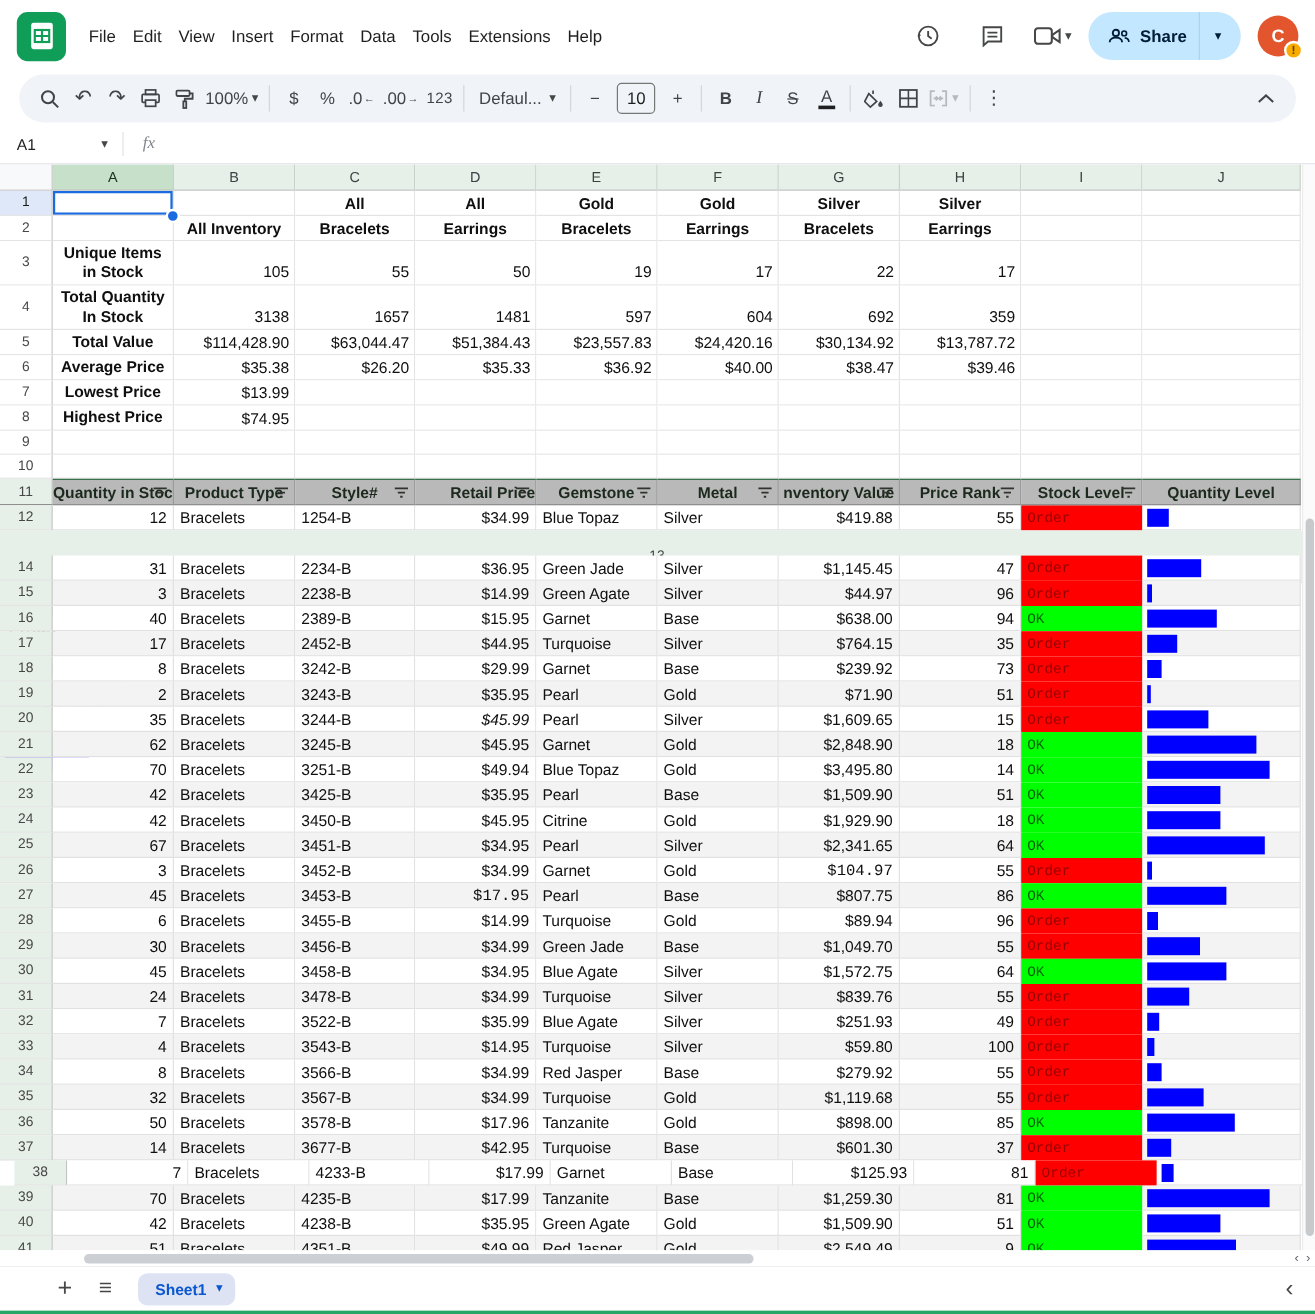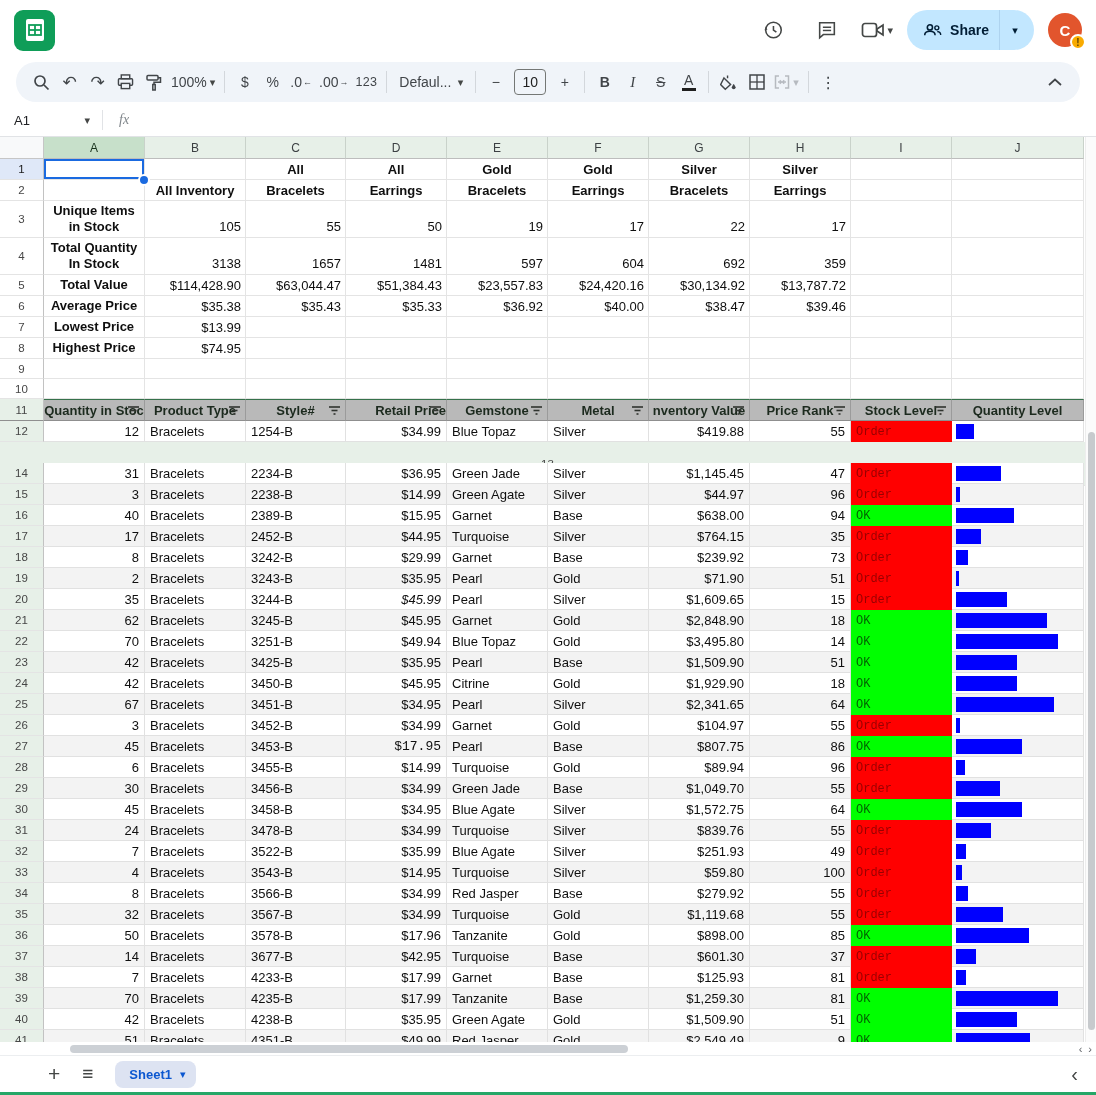--- a/index.html
+++ b/index.html
@@ -105,20 +105,31 @@
   <div class="topbar">
     <div class="logo">
       <svg width="22" height="26" viewBox="0 0 22 26">
         <rect x="2" y="2" width="18" height="22" rx="2" fill="#fff"></rect>
         <rect x="5" y="8" width="12" height="10" fill="none" stroke="#0f9d58" stroke-width="1.8"></rect>
         <line x1="5" y1="13" x2="17" y2="13" stroke="#0f9d58" stroke-width="1.8"></line>
         <line x1="11" y1="8" x2="11" y2="18" stroke="#0f9d58" stroke-width="1.8"></line>
       </svg>
     </div>
     <div class="title-block">
+      <div class="menubar" id="menubar">
+          <span class="menu-item">File</span>
+          <span class="menu-item">Edit</span>
+          <span class="menu-item">View</span>
+          <span class="menu-item">Insert</span>
+          <span class="menu-item">Format</span>
+          <span class="menu-item">Data</span>
+          <span class="menu-item">Tools</span>
+          <span class="menu-item">Extensions</span>
+          <span class="menu-item">Help</span>
+        </div>
     </div>
     <div class="top-right">
       <span class="icon-btn">
         <svg width="22" height="22" viewBox="0 0 24 24">
             <circle cx="12.5" cy="12" r="8.5" fill="none" stroke="#444746" stroke-width="1.7"></circle>
             <path d="M12.5 7.5V12l3.2 2.4" fill="none" stroke="#444746" stroke-width="1.7"></path>
             <path d="M4 9l-1.2 3.4L6 11.5" fill="#444746"></path>
           </svg>
       </span>
       <span class="icon-btn">
@@ -331,21 +342,21 @@
           <div class="gc r" style="width: 101px;">$24,420.16</div>
           <div class="gc r" style="width: 101px;">$30,134.92</div>
           <div class="gc r" style="width: 101px;">$13,787.72</div>
           <div class="gc r" style="width: 101px;"></div>
           <div class="gc r" style="width: 132px;"></div>
         </div>
         <div class="g-row" style="height: 21px;">
           <div class="rh">6</div>
           <div class="gc b c wrap" style="width: 101px;">Average Price</div>
           <div class="gc r" style="width: 101px;">$35.38</div>
-          <div class="gc r" style="width: 100px;">$35.43</div>
+          <div class="gc r" style="width: 100px;">$26.20</div>
           <div class="gc r" style="width: 101px;">$35.33</div>
           <div class="gc r" style="width: 101px;">$36.92</div>
           <div class="gc r" style="width: 101px;">$40.00</div>
           <div class="gc r" style="width: 101px;">$38.47</div>
           <div class="gc r" style="width: 101px;">$39.46</div>
           <div class="gc r" style="width: 101px;"></div>
           <div class="gc r" style="width: 132px;"></div>
         </div>
         <div class="g-row" style="height: 21px;">
           <div class="rh">7</div>
@@ -688,21 +699,21 @@
           </div>
         </div>
         <div class="g-row" style="height: 21px;">
           <div class="rh green">26</div>
           <div class="dc r" style="width: 101px;">3</div>
           <div class="dc" style="width: 101px;">Bracelets</div>
           <div class="dc" style="width: 100px;">3452-B</div>
           <div class="dc r" style="width: 101px;">$34.99</div>
           <div class="dc" style="width: 101px;">Garnet</div>
           <div class="dc" style="width: 101px;">Gold</div>
-          <div class="dc r" style="width: 101px;">$104.97</div>
+          <div class="dc r" style="width: 101px; font-family: Liberation Mono, monospace;">$104.97</div>
           <div class="dc r" style="width: 101px;">55</div>
           <div class="dc stock" style="background: rgb(255, 0, 0); color: rgb(153, 0, 0); width: 101px;">Order</div>
           <div class="dc barcell" style="width: 132px;">
             <div class="bar" style="width: 4px;"></div>
           </div>
         </div>
         <div class="g-row odd" style="height: 21px;">
           <div class="rh green">27</div>
           <div class="dc r" style="width: 101px;">45</div>
           <div class="dc" style="width: 101px;">Bracelets</div>
@@ -860,21 +871,21 @@
           <div class="dc r" style="width: 101px;">$42.95</div>
           <div class="dc" style="width: 101px;">Turquoise</div>
           <div class="dc" style="width: 101px;">Base</div>
           <div class="dc r" style="width: 101px;">$601.30</div>
           <div class="dc r" style="width: 101px;">37</div>
           <div class="dc stock" style="background: rgb(255, 0, 0); color: rgb(153, 0, 0); width: 101px;">Order</div>
           <div class="dc barcell" style="width: 132px;">
             <div class="bar" style="width: 20px;"></div>
           </div>
         </div>
-        <div class="g-row" style="height: 21px;">
+        <div class="g-row" style="height: 21px; justify-content: flex-end;">
           <div class="rh green">38</div>
           <div class="dc r" style="width: 101px;">7</div>
           <div class="dc" style="width: 101px;">Bracelets</div>
           <div class="dc" style="width: 100px;">4233-B</div>
           <div class="dc r" style="width: 101px;">$17.99</div>
           <div class="dc" style="width: 101px;">Garnet</div>
           <div class="dc" style="width: 101px;">Base</div>
           <div class="dc r" style="width: 101px;">$125.93</div>
           <div class="dc r" style="width: 101px;">81</div>
           <div class="dc stock" style="background: rgb(255, 0, 0); color: rgb(153, 0, 0); width: 101px;">Order</div>

